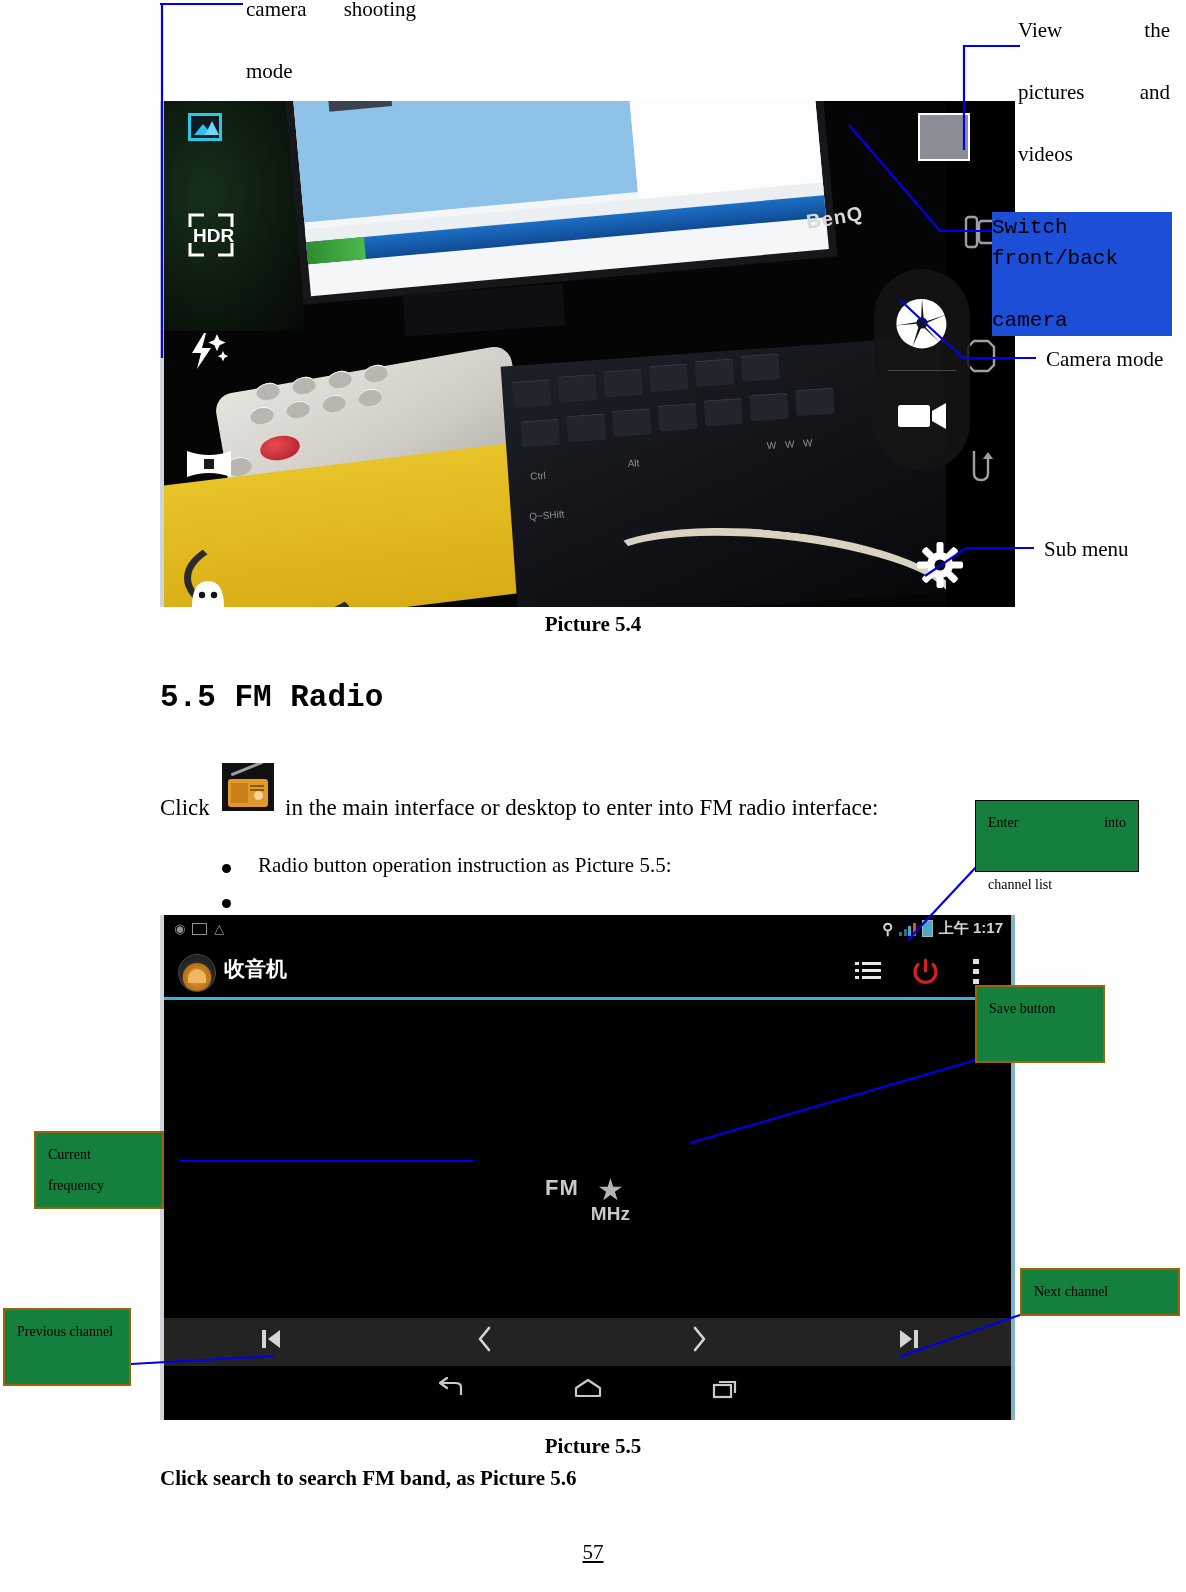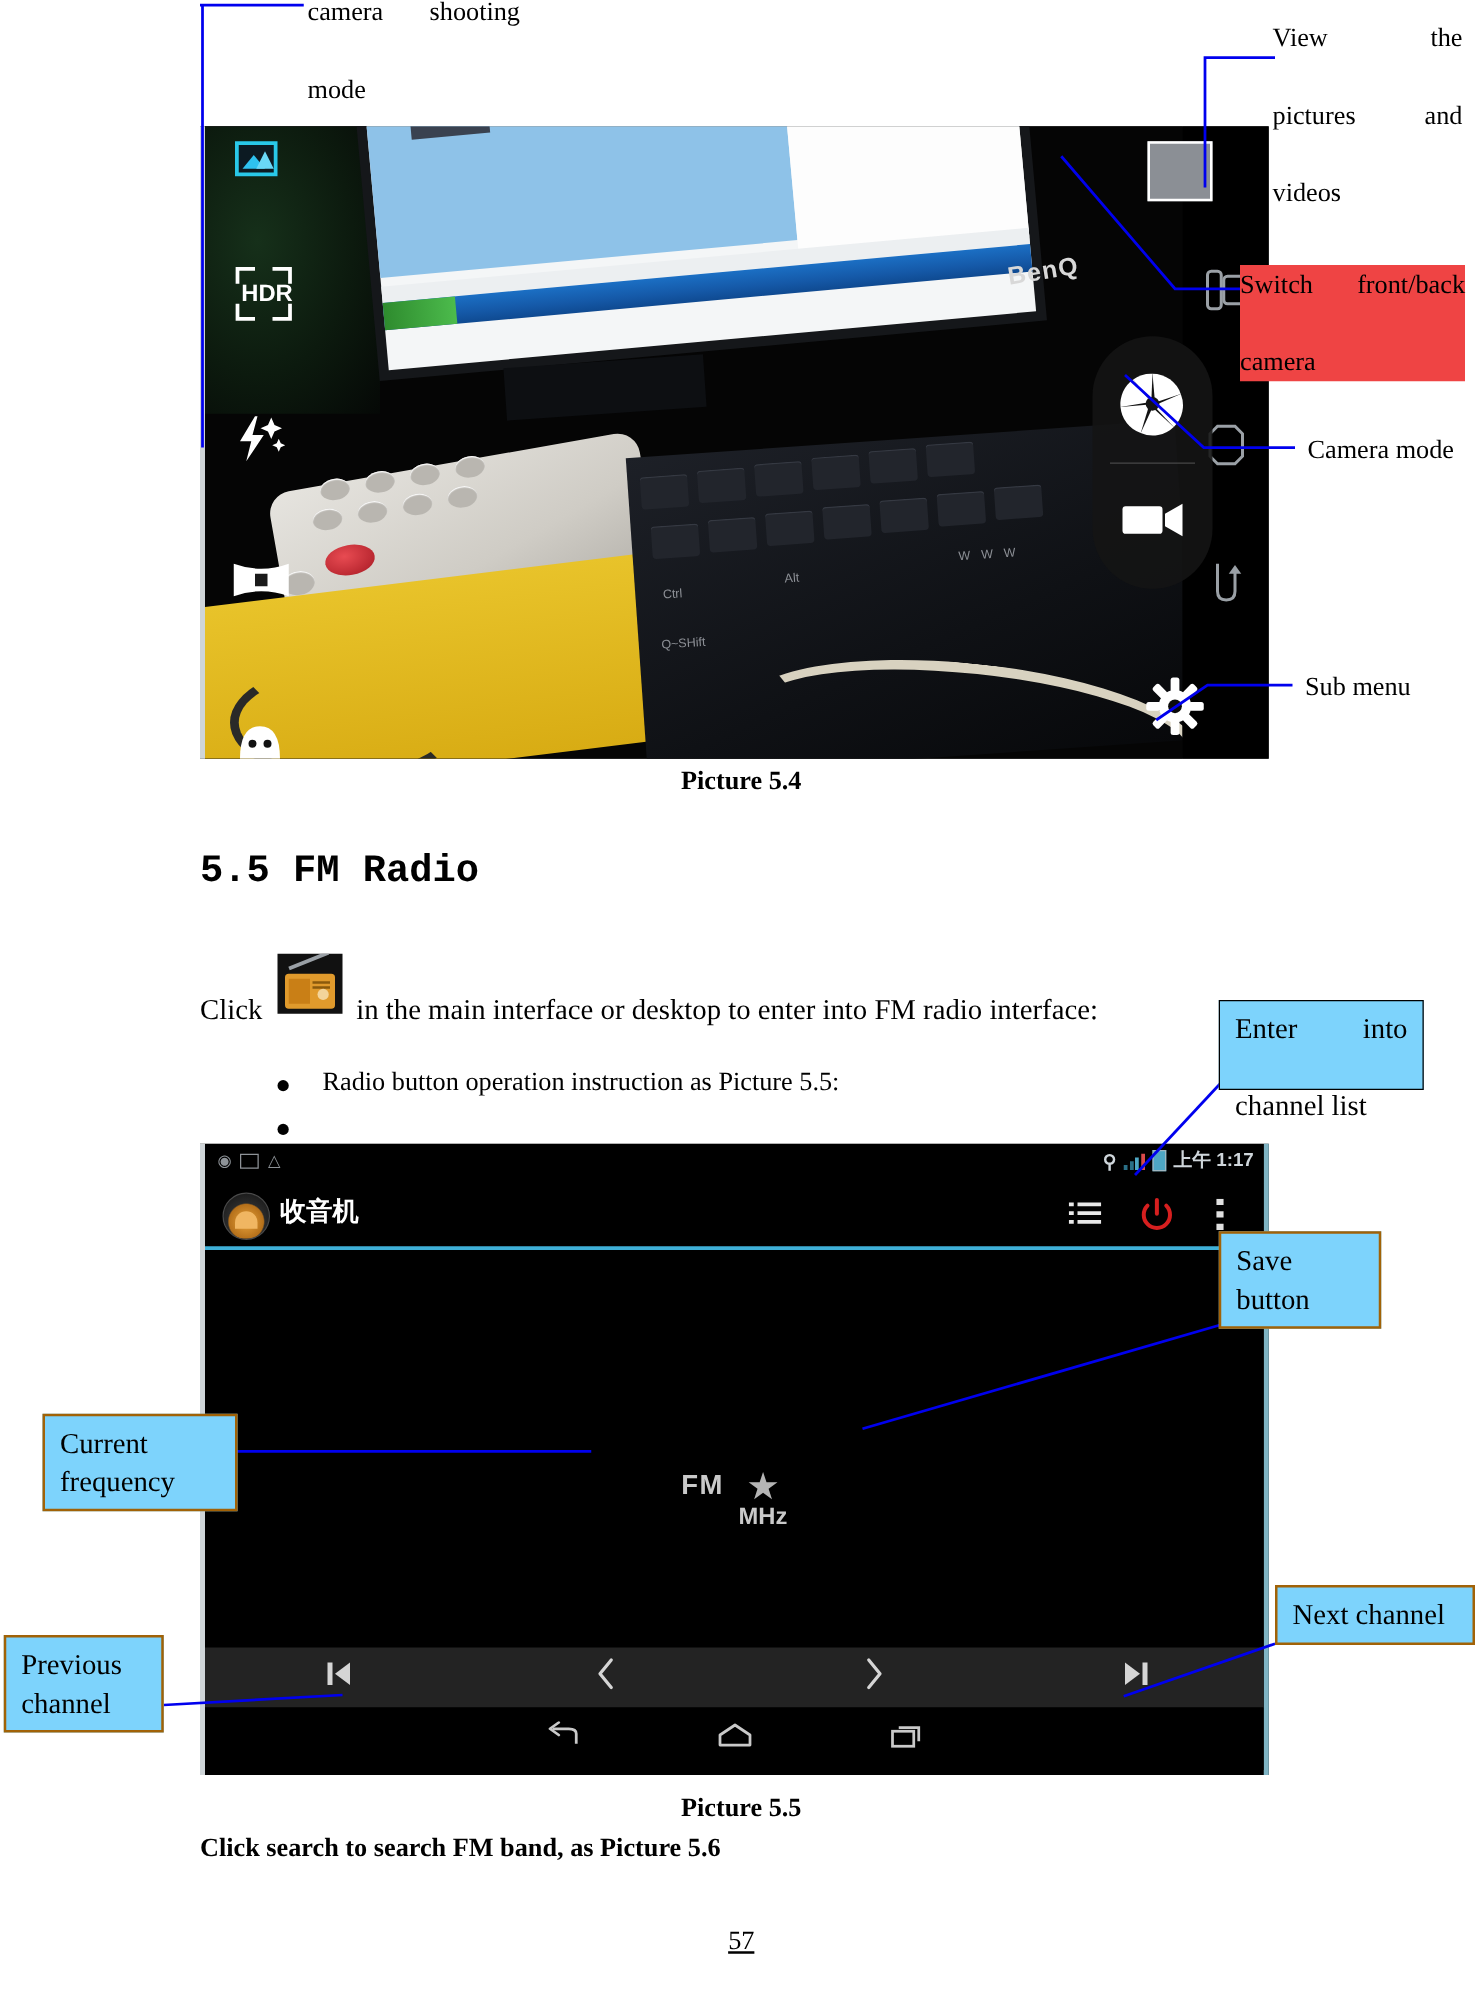--- a/index.html
+++ b/index.html
@@ -22,22 +22,22 @@
     text-align:justify;
     text-justify:inter-word;
   }
   .callout-plain span{display:block;}
   .just-line{display:block;text-align:justify;}
   .just-line:after{content:"";display:inline-block;width:100%;}
 
   
   .callout-box{
     position:absolute;
-    background:#7dd3fc;
-    font-size:23px;
+    background:#15803d;
+    font-size:14px;
     line-height:31px;
     padding:6px 12px 8px 12px;
     box-sizing:border-box;
     z-index:20;
   }
   .callout-box.blue{border:2px solid #a16207;}
   .callout-box.black{border:1.5px solid #000;}
 
   
   svg.leaders{position:absolute;left:0;top:0;width:1186px;height:1592px;z-index:15;pointer-events:none;}
@@ -190,21 +190,21 @@
   </div>
 
   <div class="callout-plain" style="left:1018px;top:15px;width:152px;">
     <span class="just-line"><span style="display:inline">View</span>
       <span style="display:inline">the</span></span>
     <span class="just-line"><span style="display:inline">pictures</span>
       <span style="display:inline">and</span></span>
     <span>videos</span>
   </div>
 
-  <div class="callout-plain" style="left:992px;top:212px;width:180px;background:#ef4444;z-index:18;">
+  <div class="callout-plain" style="left:992px;top:212px;width:180px;background:#1d4ed8;z-index:18;font-family:Liberation Mono, monospace;">
     <span class="just-line"><span style="display:inline">Switch</span>
       <span style="display:inline">front/back</span></span>
     <span>camera</span>
   </div>
 
   <div class="callout-plain" style="left:1046px;top:344px;width:140px;">
     <span>Camera mode</span>
   </div>
 
   <div class="callout-plain" style="left:1044px;top:534px;width:130px;">
@@ -399,21 +399,21 @@
     <span class="just-line"><span style="display:inline">Enter</span>
       <span style="display:inline">into</span></span>
     <span>channel list</span>
   </div>
 
   <div class="callout-box blue" style="left:975px;top:985px;width:130px;height:78px;">
     <span>Save</span>
     <span>button</span>
   </div>
 
-  <div class="callout-box blue" style="left:34px;top:1131px;width:156px;height:78px;">
+  <div class="callout-box blue" style="left:34px;top:1131px;width:130px;height:78px;">
     <span>Current</span>
     <span>frequency</span>
   </div>
 
   <div class="callout-box blue" style="left:3px;top:1308px;width:128px;height:78px;">
     <span>Previous</span>
     <span>channel</span>
   </div>
 
   <div class="callout-box blue" style="left:1020px;top:1268px;width:160px;height:48px;display:flex;align-items:center;">

